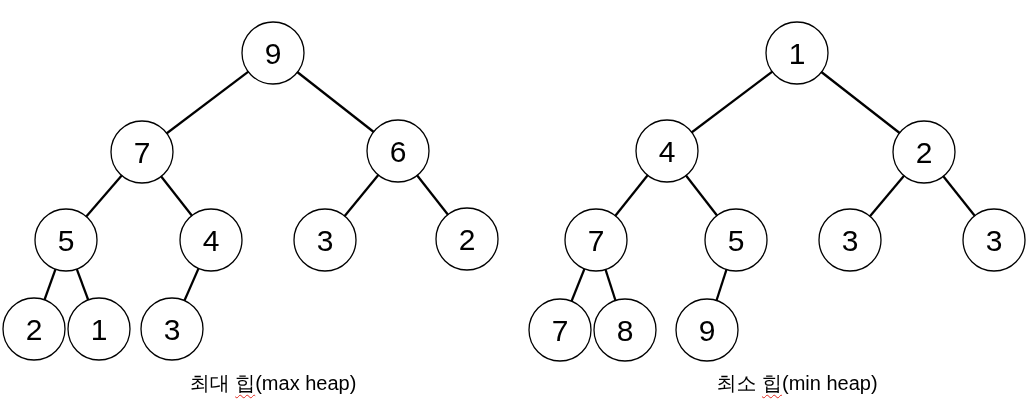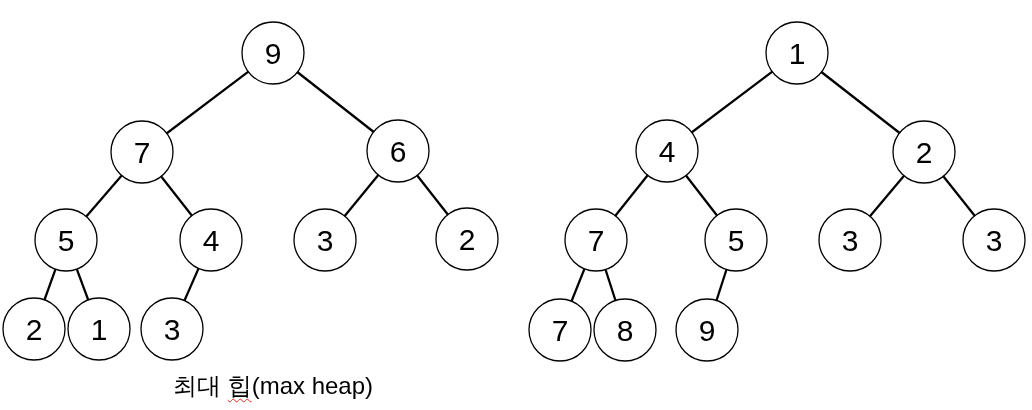--- a/index.html
+++ b/index.html
@@ -19,21 +19,21 @@
     font-family: "Liberation Sans", sans-serif;
     font-size: 30px;
     fill: #000000;
     text-anchor: middle;
   }
   .caption {
     position: absolute;
     top: 372px;
     width: 400px;
     text-align: center;
-    font-size: 24px;
+    font-size: 20px;
     line-height: 1.15;
     color: #000000;
     white-space: nowrap;
   }
   .caption-max { left: 73px; }
   .caption-min { left: 597px; }
   .squiggle {
     text-decoration-line: underline;
     text-decoration-style: wavy;
     text-decoration-color: #e02a20;
@@ -105,13 +105,14 @@
         <text x="560" y="330" dy="0.36em" class="node-value">7</text>
         <circle cx="625" cy="330" r="31" fill="#ffffff" stroke="#000000" stroke-width="1.3"></circle>
         <text x="625" y="330" dy="0.36em" class="node-value">8</text>
         <circle cx="707" cy="330" r="31" fill="#ffffff" stroke="#000000" stroke-width="1.3"></circle>
         <text x="707" y="330" dy="0.36em" class="node-value">9</text>
       </g>
     </svg>
 
   <div class="caption caption-max"><span>최대 </span><span class="squiggle">힙</span><span>(max heap)</span></div>
 
+  <div class="caption caption-min"><span>최소 </span><span class="squiggle">힙</span><span>(min heap)</span></div>
 </div>
 
 </body></html>

